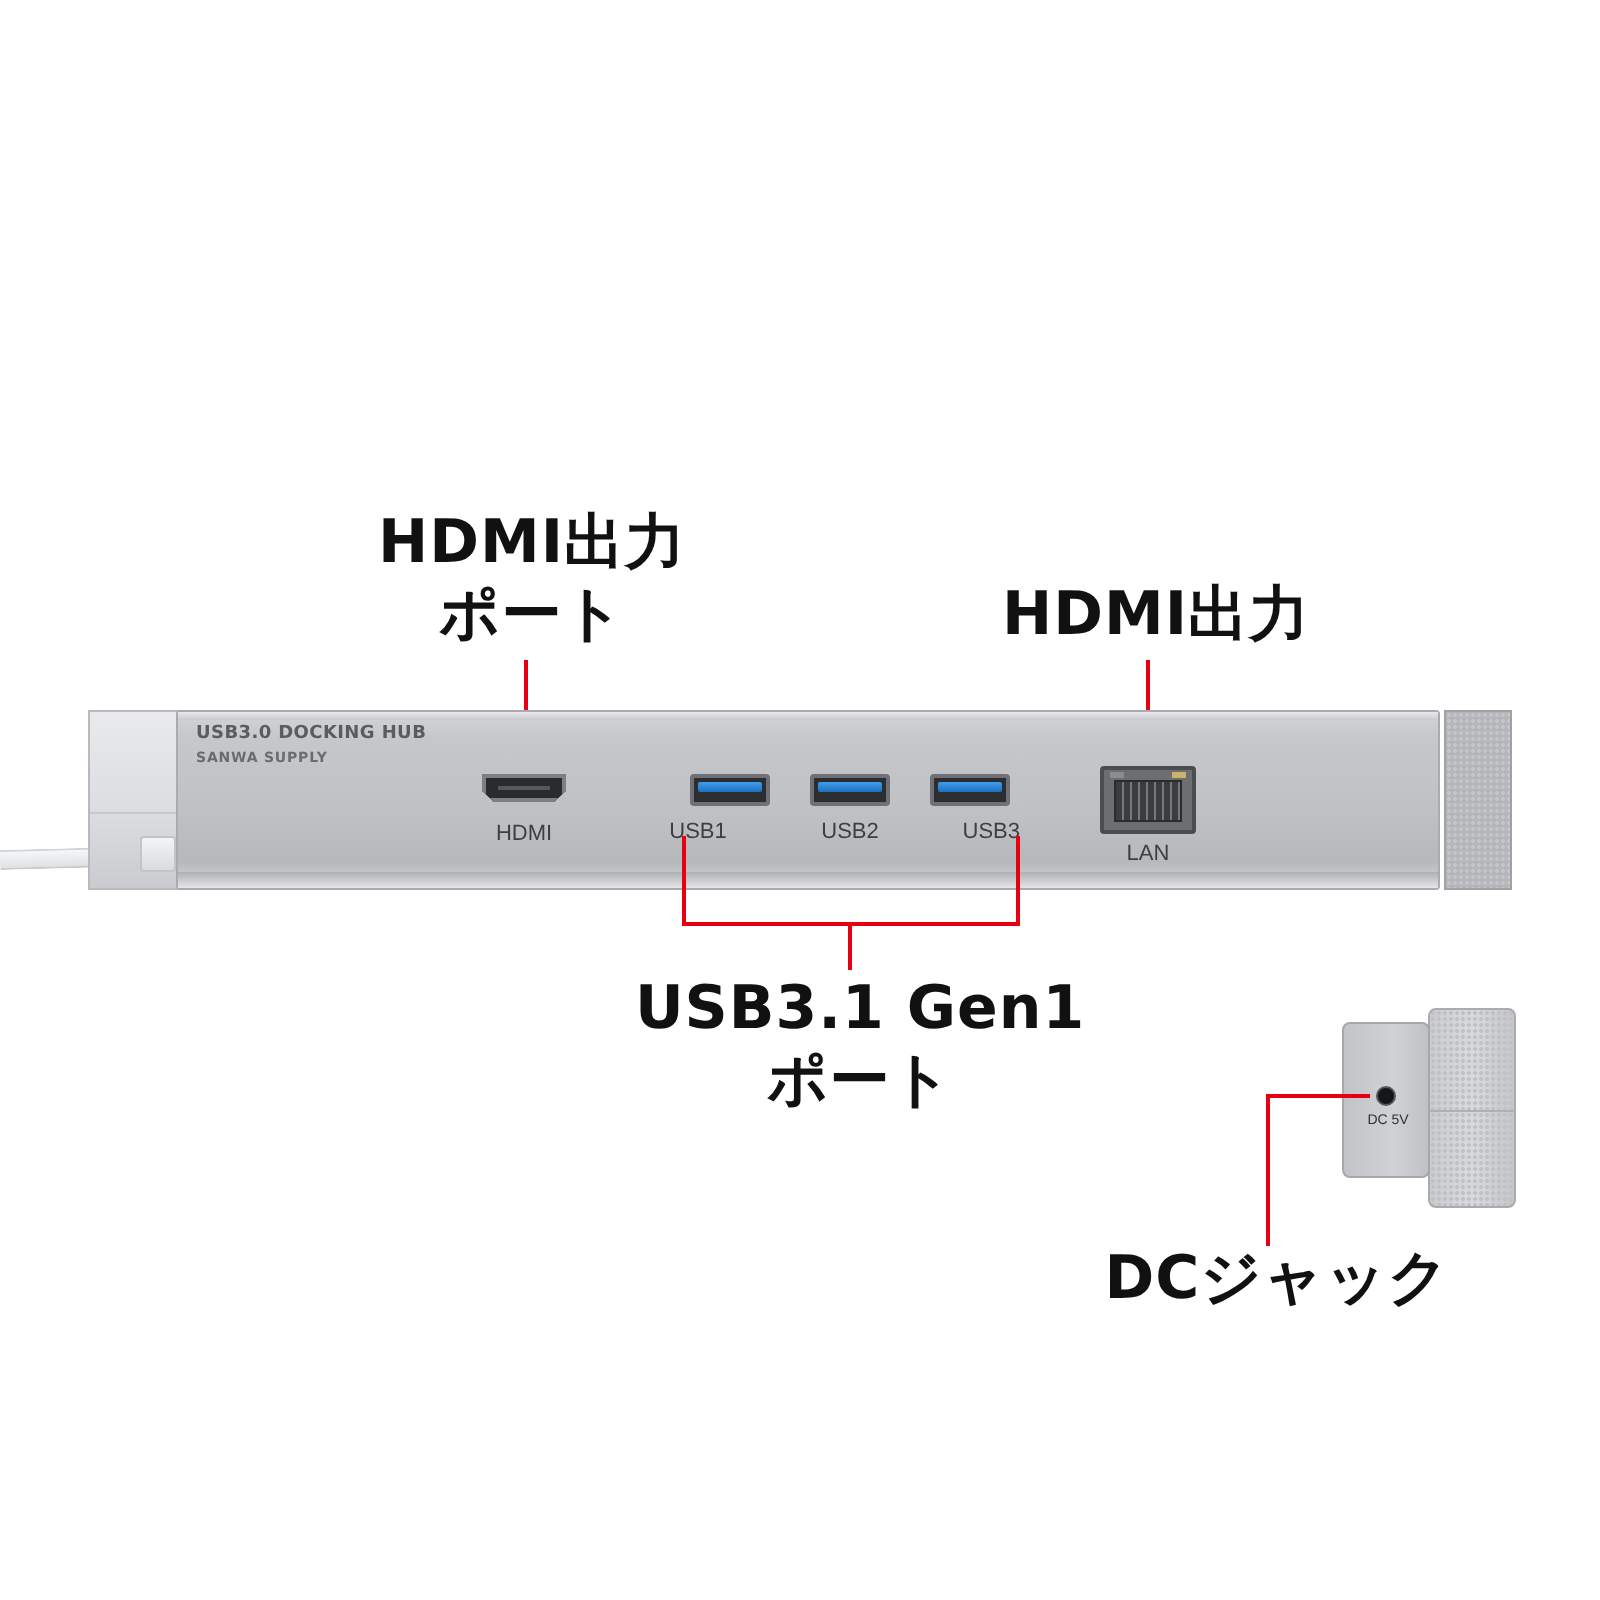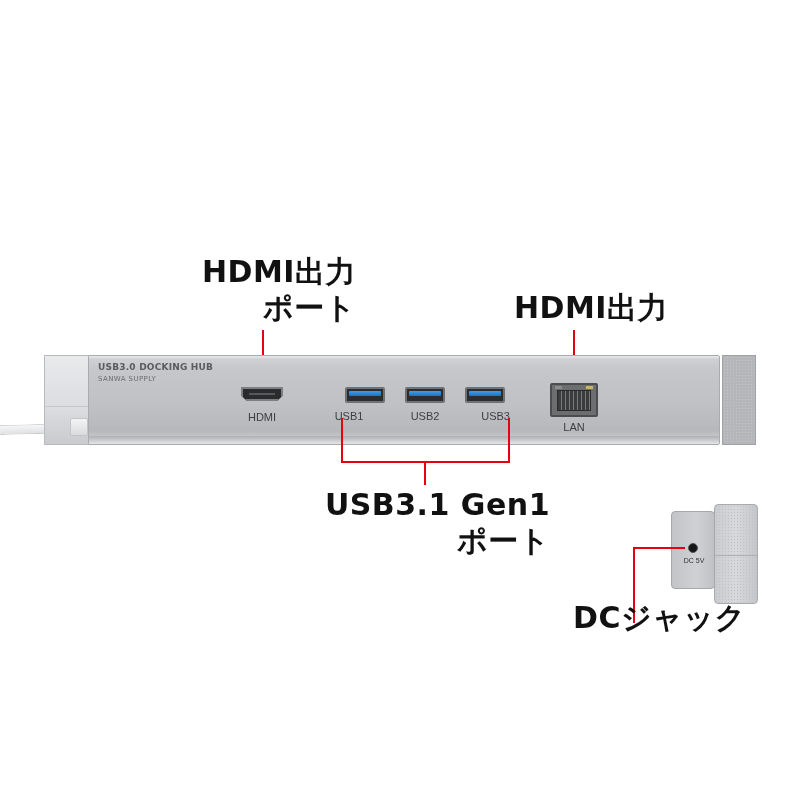--- a/index.html
+++ b/index.html
@@ -5,21 +5,21 @@
     * { box-sizing: border-box; margin: 0; padding: 0; }
     html, body { width: 800px; height: 800px; background: #ffffff; overflow: hidden; }
     body { position: relative; font-family: "DejaVu Sans", "Liberation Sans", sans-serif; }
 
     .callout-label {
       position: absolute;
       color: #111111;
       font-weight: bold;
       font-size: 30px;
       line-height: 36px;
-      text-align: right;
+      text-align: center;
       white-space: nowrap;
       letter-spacing: 0.5px;
     }
     .red-line { position: absolute; background: #e60012; }
 
     
     .hub-cap-left {
       position: absolute; left: 44px; top: 355px; width: 46px; height: 90px;
       background: linear-gradient(180deg, #e9eaec 0%, #dadcdf 60%, #c9cbce 100%);
       border: 1px solid #b8babd;
@@ -63,21 +63,21 @@
       border-radius: 2px;
     }
 
     .brand-title {
       position: absolute; left: 98px; top: 362px;
       font-family: "DejaVu Sans", sans-serif; font-size: 9px; font-weight: bold;
       color: #5a5c5f; letter-spacing: 0.2px;
     }
     .brand-sub {
       position: absolute; left: 98px; top: 375px;
-      font-family: "DejaVu Sans", sans-serif; font-size: 7px; font-weight: normal;
+      font-family: "DejaVu Sans", sans-serif; font-size: 7px; font-weight: bold;
       color: #6a6c6f; letter-spacing: 0.4px; text-align: right;
     }
     .port-label {
       position: absolute; font-family: "Liberation Sans", sans-serif;
       font-size: 11px; color: #3d3f42; text-align: center; width: 50px;
     }
 
     
     .hdmi-port {
       position: absolute; left: 241px; top: 387px; width: 42px; height: 14px;
@@ -191,15 +191,15 @@
 </div>
 
 <div class="dc-module-right"></div>
 <div class="dc-module-left"></div>
 <div class="dc-hole"></div>
 <div class="dc-label">DC 5V</div>
 
 <div class="red-line" style="left:633px; top:547px; width:52px; height:2px;"></div>
 <div class="red-line" style="left:633px; top:547px; width:2px; height:76px;"></div>
 
-<div class="callout-label" style="left:545px; top:600px; width:180px; text-align:left;margin-left:28px;">
+<div class="callout-label" style="left:545px; top:622px; width:180px; text-align:right;">
   <div>DCジャック</div>
 </div>
 
 </body></html>

